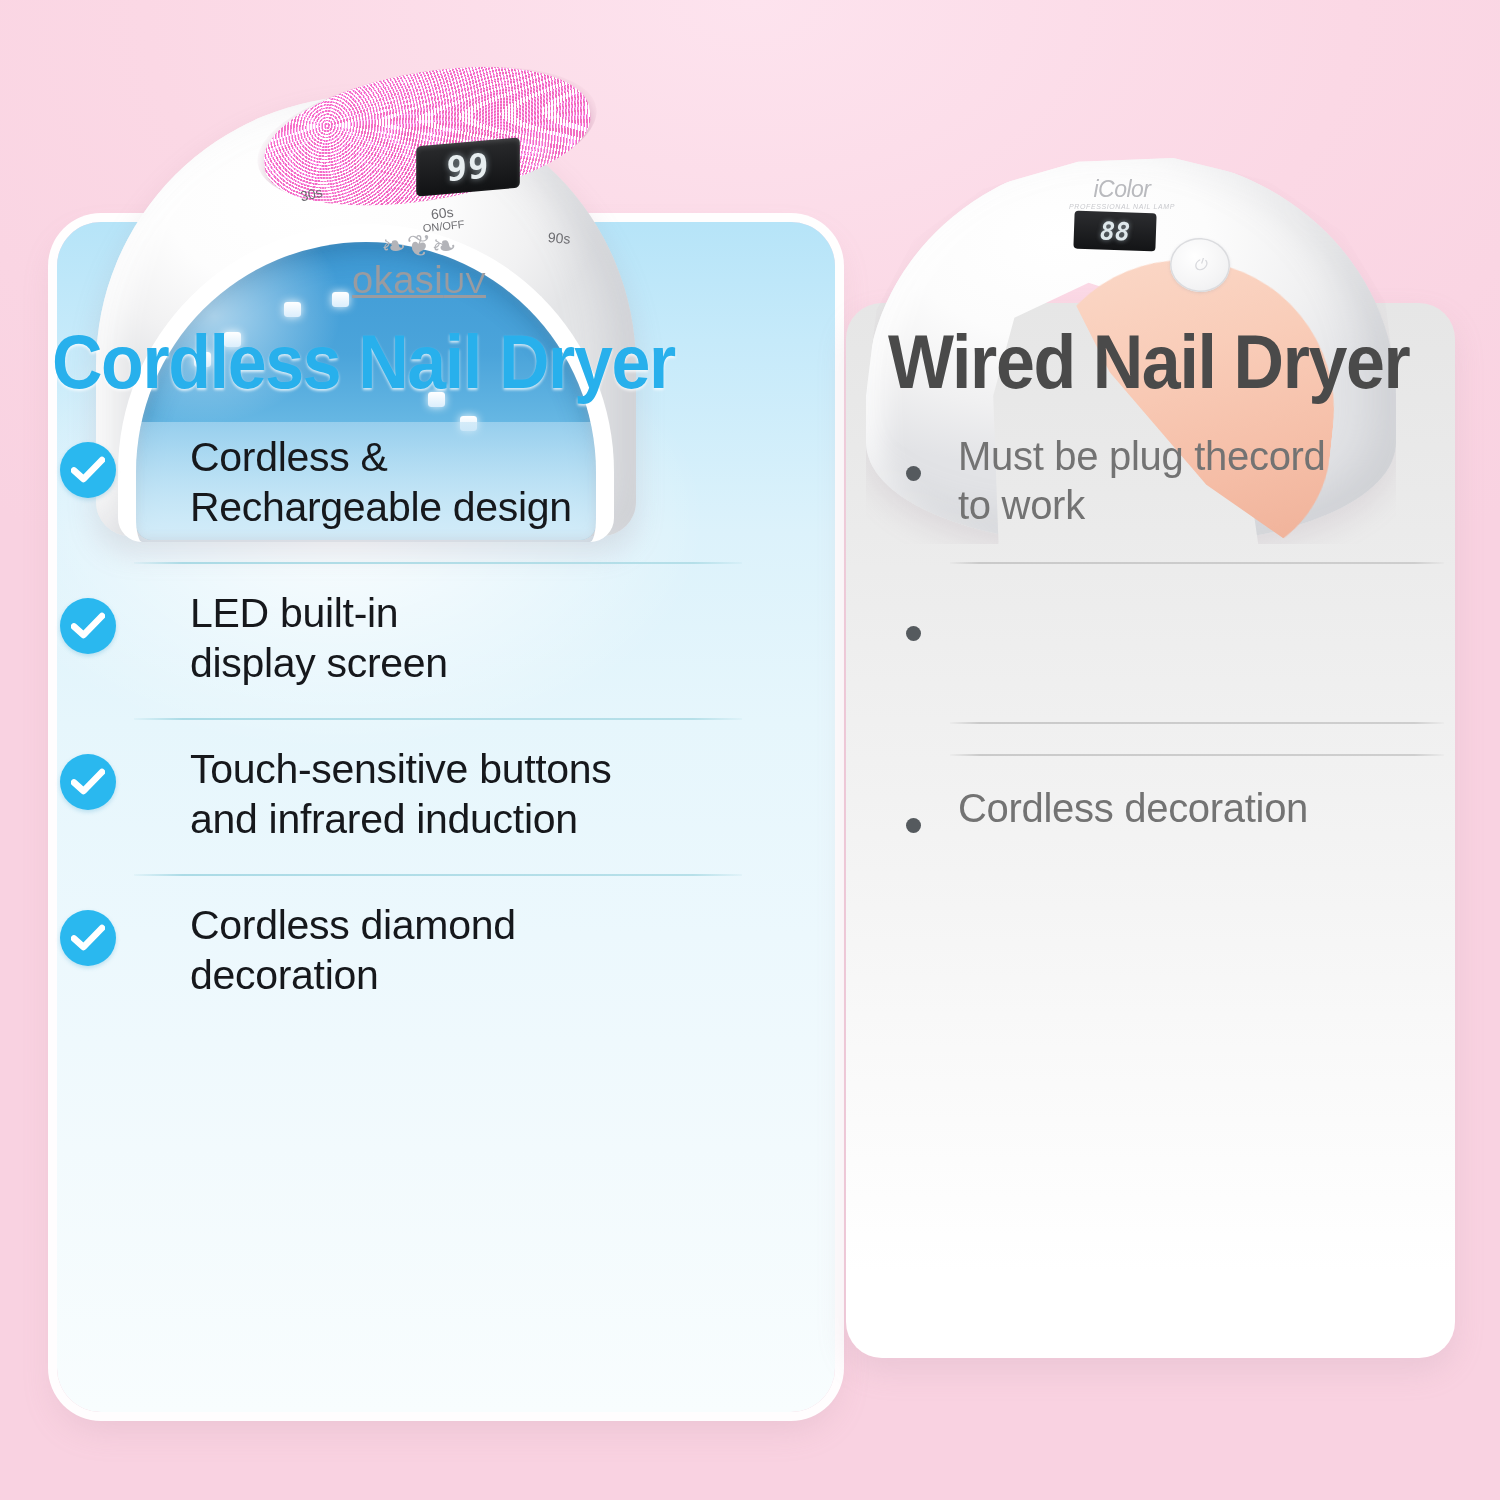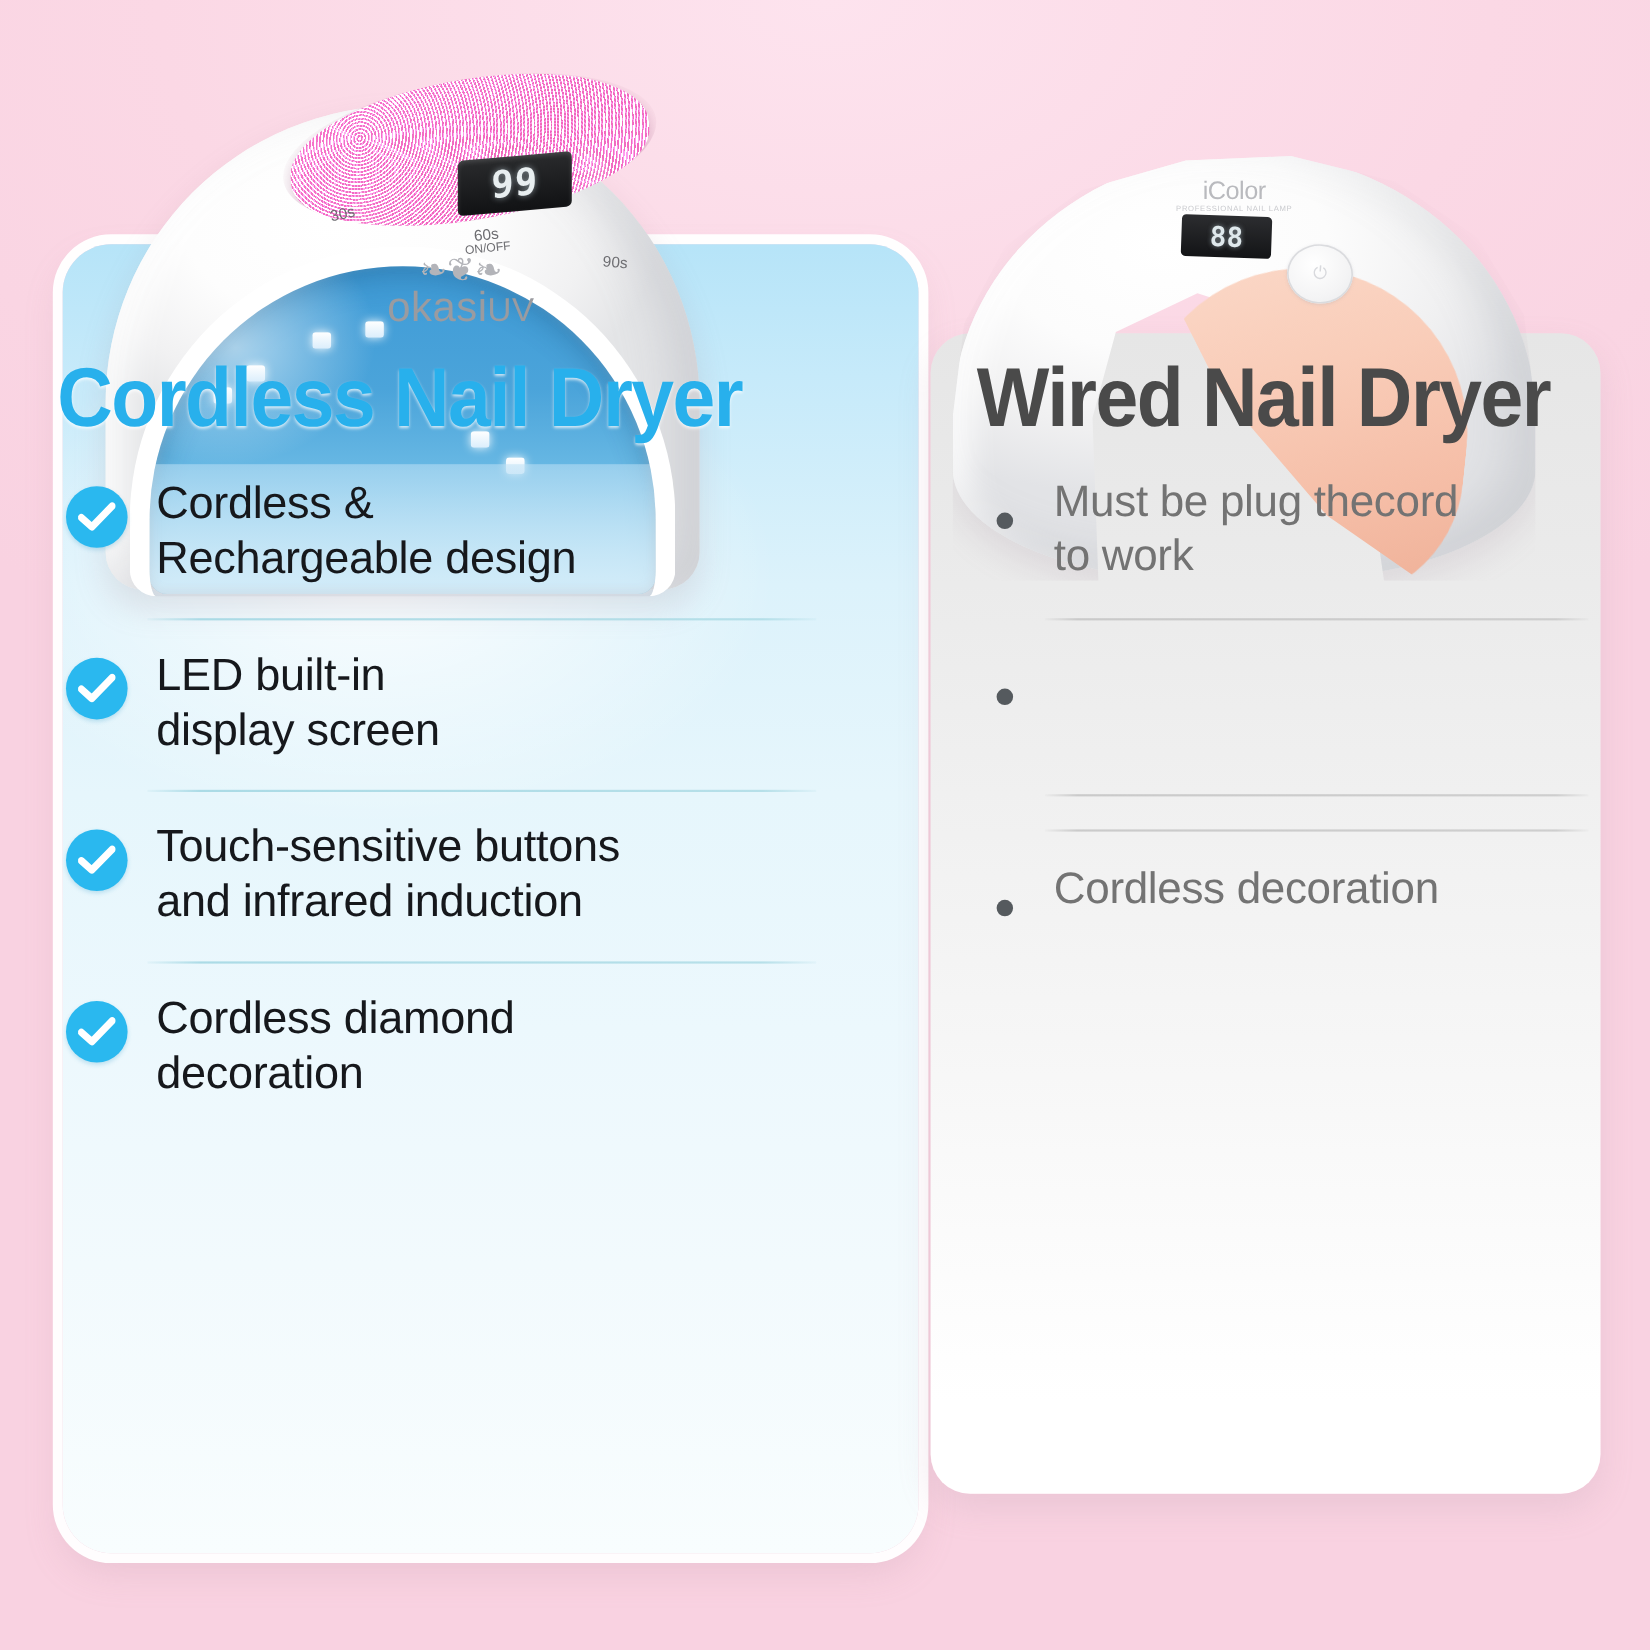--- a/index.html
+++ b/index.html
@@ -44,21 +44,21 @@
   .feat-list { position:absolute; left:52px; top:432px; width:712px; }
   .feat-item { position:relative; padding-left:90px; min-height:104px; }
   .check-circle {
     position:absolute; left:8px; top:10px; width:56px; height:56px;
     border-radius:50%; background:#2ab8ef;
     box-shadow:0 2px 4px rgba(40,150,200,.25);
   }
   .check-circle svg { position:absolute; left:11px; top:14px; }
   .feat-text {
     font-size:41px; line-height:1.22; color:#16181c;
-    letter-spacing:-.3px; font-weight:400;
+    letter-spacing:-.3px; font-weight:400;margin-left:48px;
   }
   .divider-blue {
     height:2px; margin:26px 22px 24px 82px;
     background:linear-gradient(90deg, rgba(176,220,230,.15), rgba(160,214,226,.85) 8%, rgba(170,218,228,.8) 92%, rgba(176,220,230,.15));
   }
 
   
   #right-card {
     position:absolute;
     left:846px; top:303px; width:609px; height:1055px;
@@ -165,25 +165,25 @@
   }
   #lbl-30 { left:222px; top:152px; transform:rotate(-13deg); }
   #lbl-60 { left:344px; top:172px; transform:rotate(-6deg); text-align:center; line-height:1.05; }
   #lbl-60 .sub { font-size:11px; display:block; }
   #lbl-90 { left:470px; top:196px; transform:rotate(5deg); }
   .brand-okasi {
     position:absolute; left:236px; top:198px; width:210px; text-align:center;
     color:#9a9ba0;
   }
   .brand-okasi .flourish { font-size:30px; line-height:.9; color:#b3b4b9; }
-  .brand-okasi .name { font-size:38px; letter-spacing:.5px; font-style:normal; }
+  .brand-okasi .name { font-size:38px; letter-spacing:.5px; font-style:normal;text-decoration:underline; }
   .brand-okasi .name .uv { font-size:30px; }
 
   
-  #product-wired { position:absolute; left:838px; top:116px; width:620px; height:420px; }
+  #product-wired { position:absolute; left:838px; top:132px; width:620px; height:420px;font-style:italic; }
   .wired-shell {
     position:absolute; left:28px; top:22px; width:530px; height:390px;
     border-radius:50% 50% 44% 44% / 62% 62% 26% 26%;
     background:
       radial-gradient(ellipse 360px 230px at 36% 22%, #ffffff 0%, #fcfcfc 42%, #f0f0f1 74%, #e2e3e6 100%);
     box-shadow:inset -24px -14px 40px rgba(150,155,165,.25),
                inset 16px 10px 26px rgba(255,255,255,.88),
                0 14px 28px rgba(160,140,155,.18);
     clip-path:polygon(0% 62%, 2% 40%, 9% 22%, 22% 9%, 40% 2%, 58% 1%, 76% 7%, 90% 20%, 98% 38%, 100% 60%, 100% 100%, 74% 100%, 70% 62%, 58% 40%, 42% 33%, 28% 42%, 24% 62%, 25% 100%, 0% 100%);
   }

